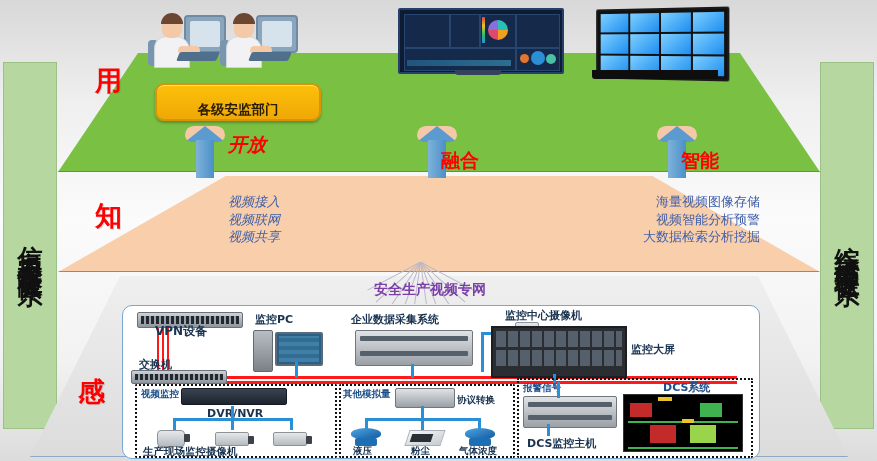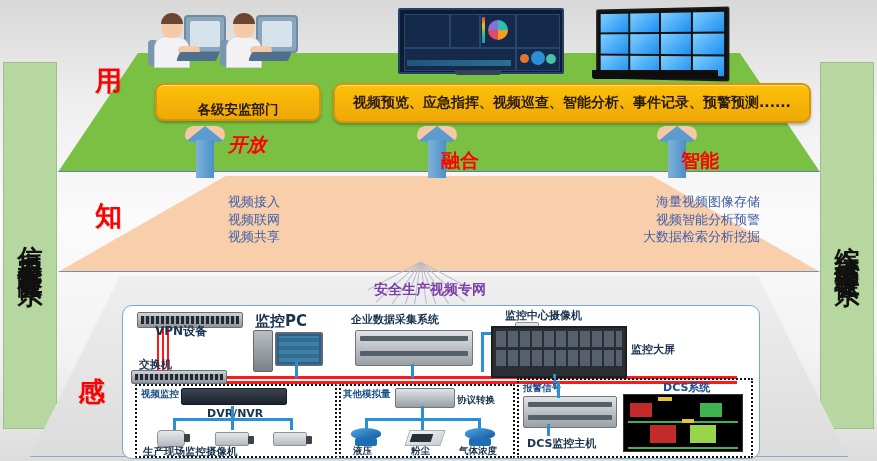--- a/index.html
+++ b/index.html
@@ -243,41 +243,38 @@
     <span></span>
       <span></span>
       <span></span>
       <span></span>
   </div>
   <div class="wall-base"></div>
 
   <div class="orange-box" id="box-dept">
     <span>各级安监部门</span>
   </div>
-  <div class="orange-box" id="box-funcs">
-    <span>视频预览、应急指挥、视频巡查、智能分析、事件记录、预警预测......</span>
-  </div>
 
   <div class="arrow" id="arrow-open">
       <div class="head"></div>
       <div class="shaft"></div>
     </div>
   <div class="arrow" id="arrow-merge">
       <div class="head"></div>
       <div class="shaft"></div>
     </div>
   <div class="arrow" id="arrow-smart">
       <div class="head"></div>
       <div class="shaft"></div>
     </div>
   <div class="arrow-label" id="lbl-open">开放</div>
   <div class="arrow-label" id="lbl-merge">融合</div>
   <div class="arrow-label" id="lbl-smart">智能</div>
 
-  <div class="cloud-text" id="cloud-left" style="white-space:pre-line;">视频接入
+  <div class="cloud-text" id="cloud-left" style="white-space:pre-line;font-style:italic;">视频接入
 视频联网
 视频共享</div>
   <div class="cloud-text" id="cloud-right" style="white-space:pre-line;">海量视频图像存储
 视频智能分析预警
 大数据检索分析挖掘</div>
 
   <div class="rays">
     <i style="transform:rotate(-62deg)"></i>
       <i style="transform:rotate(-48deg)"></i>
     <i style="transform:rotate(-34deg)"></i>
@@ -302,21 +299,21 @@
     <div class="switchbox" style="left:14px;top:6px;width:104px;height:14px;">
         <div class="ports"></div>
       </div>
     <div class="dev-label" style="left:32px;top:17px;font-size:12px;">VPN设备</div>
 
     <div class="switchbox" style="left:8px;top:64px;width:94px;height:12px;">
         <div class="ports"></div>
       </div>
     <div class="dev-label" style="left:16px;top:51px;font-size:11px;">交换机</div>
 
-    <div class="dev-label" style="left:132px;top:6px;font-size:15px;color:#1a3350;">监控PC</div>
+    <div class="dev-label" style="left:132px;top:6px;font-size:11px;color:#1a3350;">监控PC</div>
     <div class="pc-tower" style="left:130px;top:24px;width:18px;height:40px;"></div>
     <div class="pc-screen" style="left:152px;top:26px;width:44px;height:30px;">
         <i></i>
       </div>
     <div class="blueline" style="left:172px;top:56px;width:3px;height:16px;"></div>
 
     <div class="dev-label" style="left:228px;top:6px;font-size:11px;">企业数据采集系统</div>
     <div class="server" style="left:232px;top:24px;width:116px;height:34px;">
         <i></i>
         <i style="top:20px"></i>

